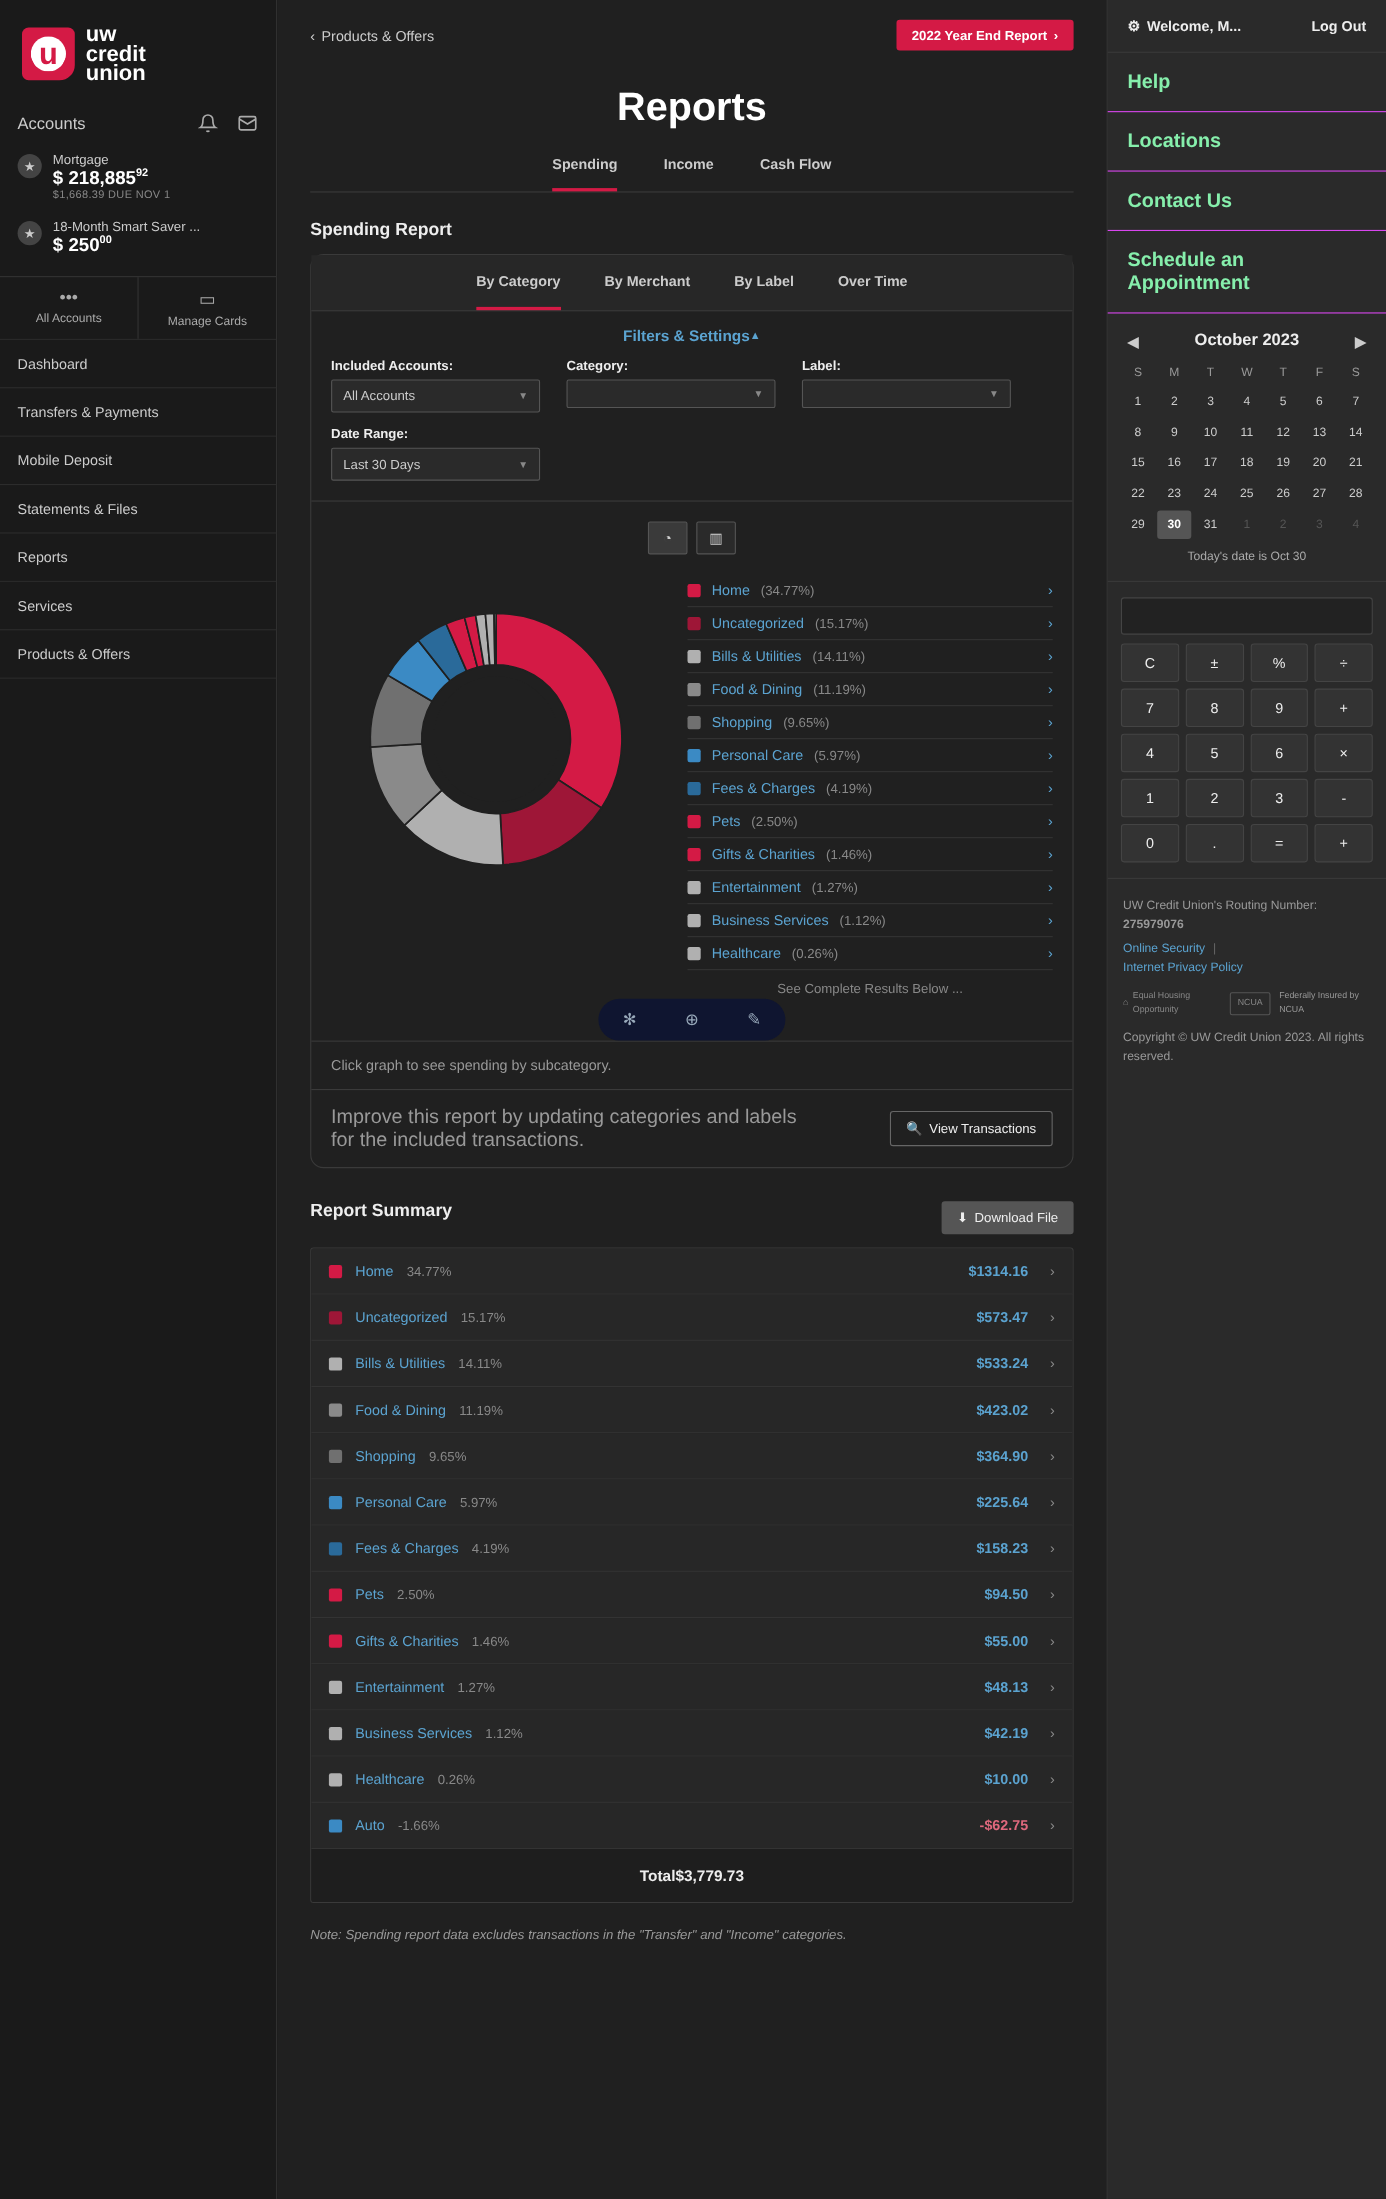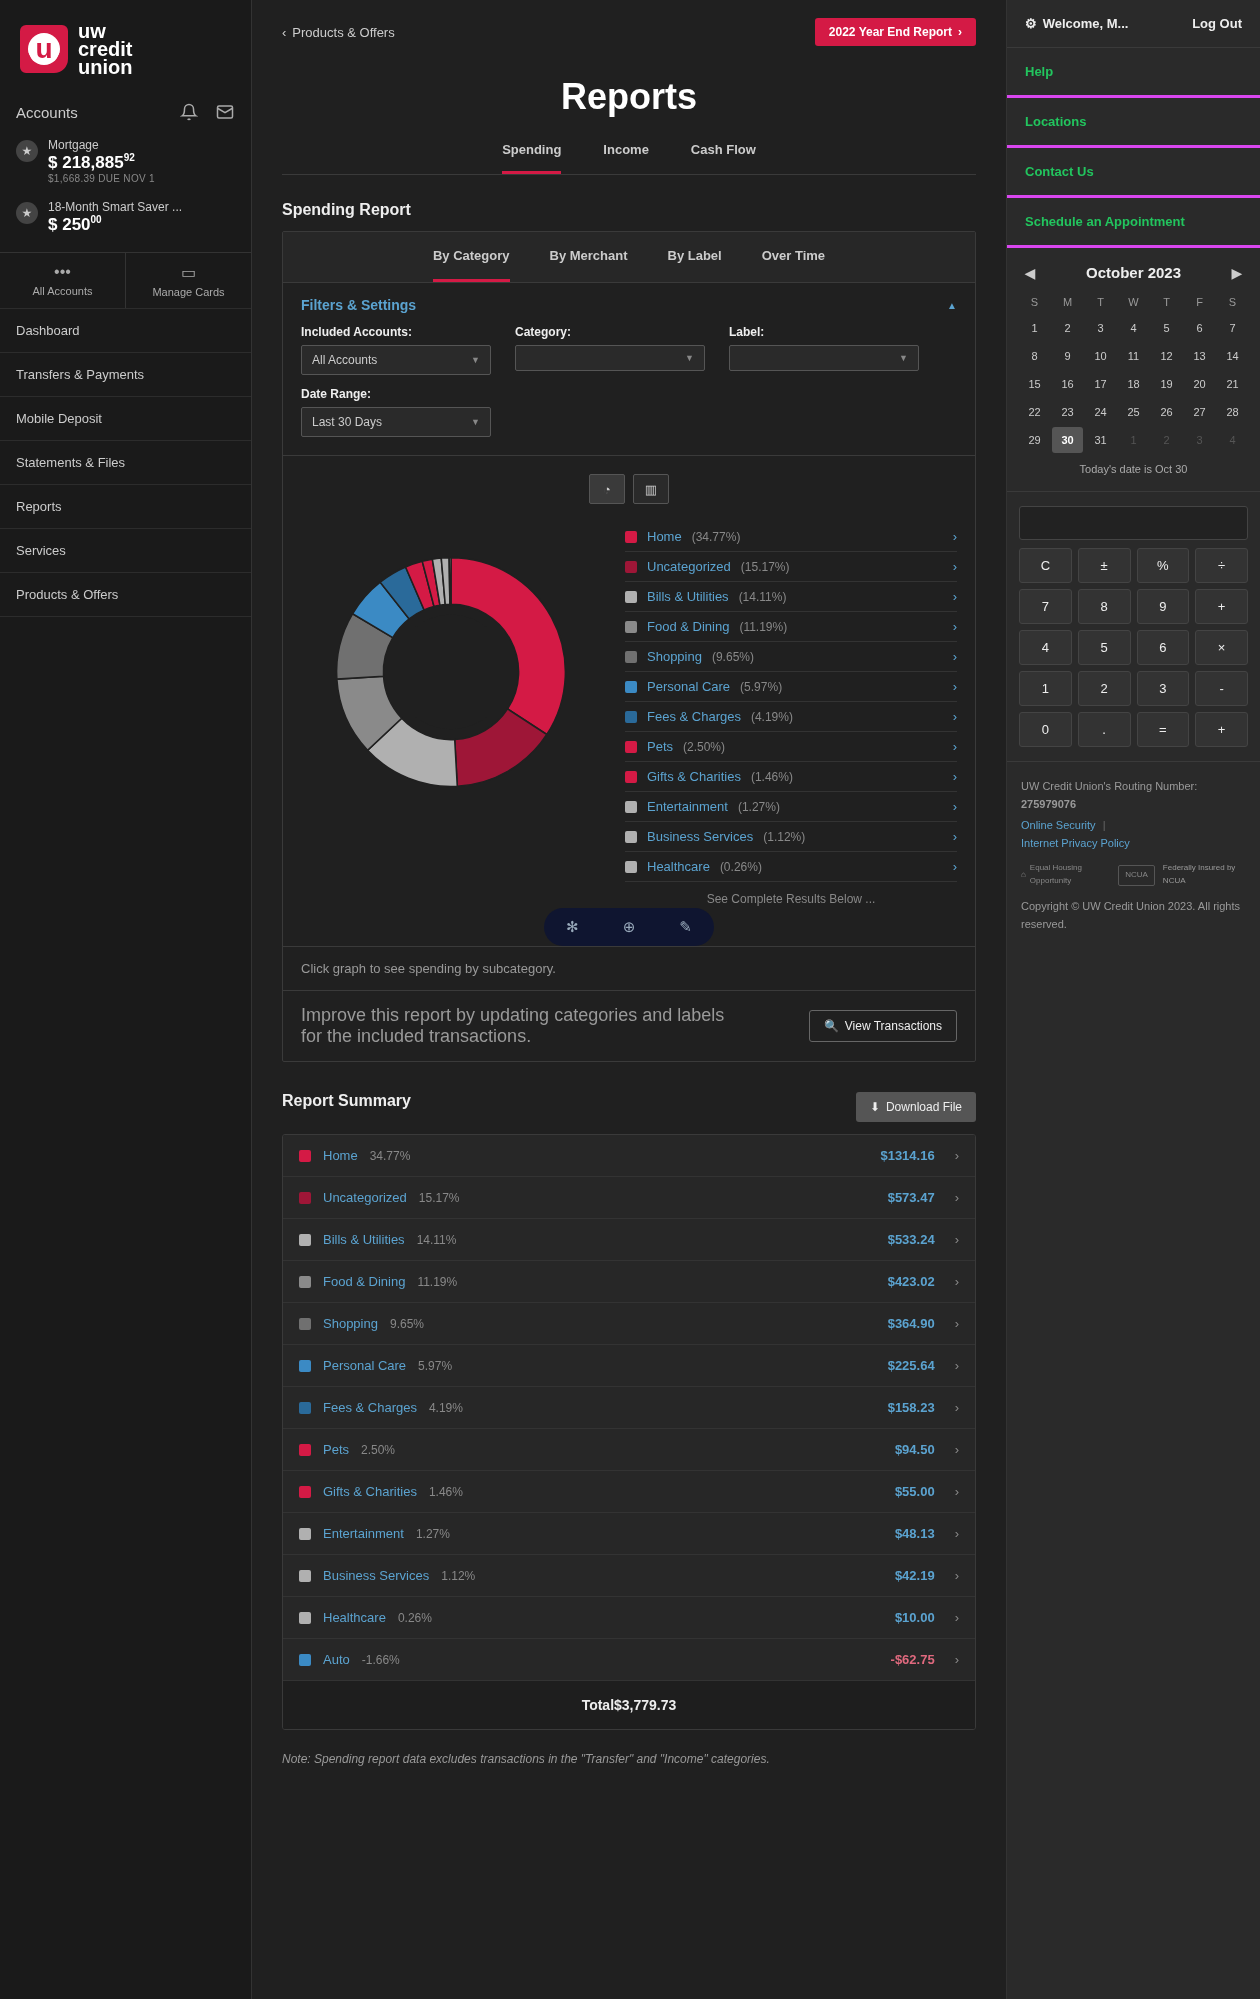--- a/index.html
+++ b/index.html
@@ -44,28 +44,28 @@
 .top-bar { display: flex; align-items: center; justify-content: space-between; padding: 18px 30px 10px 30px; }
 .breadcrumb-link { color: #ccc; font-size: 13px; cursor: pointer; display:flex; align-items:center; gap:6px;}
 .year-end-btn { background: #d41a45; color: #fff; padding: 7px 14px; border-radius: 3px; font-size: 12px; font-weight: 600; cursor: pointer; display: inline-flex; align-items:center; gap:6px;}
 .page-title { text-align: center; font-size: 36px; font-weight: 700; color: #fff; margin: 20px 0 24px 0; }
 .tabs { display: flex; justify-content: center; gap: 42px; border-bottom: 1px solid #3a3a3a; margin: 0 30px; }
 .tab { padding: 0 0 14px 0; font-size: 13px; font-weight: 600; color: #ccc; cursor: pointer; border-bottom: 3px solid transparent; }
 .tab.active { border-bottom-color: #d41a45; }
 
 .section { margin: 26px 30px 0 30px; }
 .section-title { font-size: 16px; font-weight: 700; color: #eee; margin-bottom: 12px; }
-.panel { border: 1px solid #3a3a3a; border-radius: 2px; }
+.panel { border: 1px solid #3a3a3a; border-radius: 12px; }
 
 .subtabs { display: flex; justify-content: center; gap: 40px; border-bottom: 1px solid #3a3a3a; padding: 0; background:#272727;}
 .subtab { padding: 16px 0; font-size: 13px; font-weight: 600; color: #ccc; cursor: pointer; border-bottom: 3px solid transparent; }
 .subtab.active { border-bottom-color: #d41a45; }
 
 .filters { padding: 14px 18px 18px 18px; border-bottom: 1px solid #3a3a3a; }
-.filters-header { display: flex; justify-content: space-between; align-items: center; margin-bottom: 12px; }
+.filters-header { display: flex; justify-content: center; align-items: center; margin-bottom: 12px; }
 .filters-title { color: #5ba3d0; font-weight: 700; font-size: 14px; }
 .collapse-caret { color: #5ba3d0; font-size: 10px; cursor: pointer; }
 .filter-row { display: flex; gap: 24px; flex-wrap: wrap; }
 .filter-group { display: flex; flex-direction: column; gap: 6px; }
 .filter-label { font-size: 12px; font-weight: 700; color: #eee; }
 .select { background: #2a2a2a; border: 1px solid #555; color: #ccc; padding: 7px 10px; border-radius: 2px; font-size: 12px; min-width: 190px; display: flex; justify-content: space-between; align-items: center; cursor: pointer; }
 .select-caret { font-size: 9px; color: #888; }
 
 .chart-area { padding: 18px; }
 .chart-toggle { display: flex; justify-content: center; gap: 8px; margin-bottom: 18px; }
@@ -97,21 +97,21 @@
 .summary-amount { margin-left: auto; color: #5ba3d0; font-size: 13px; font-weight: 600; }
 .summary-amount.neg { color: #e0697e; }
 .summary-chevron { color: #888; font-size: 13px; margin-left: 8px; }
 .summary-total { display: flex; justify-content: center; padding: 16px; font-weight: 700; color: #eee; font-size: 14px; background: #1e1e1e; }
 .footnote { margin: 22px 30px; color: #999; font-style: italic; font-size: 12px; }
 
 
 .right-top { display: flex; justify-content: space-between; align-items: center; padding: 16px 18px; border-bottom: 1px solid #3a3a3a; }
 .welcome { color: #eee; font-weight: 600; font-size: 13px; display:flex; align-items:center; gap:6px; max-width:140px; overflow:hidden; white-space:nowrap; text-overflow:ellipsis;}
 .logout { color: #eee; font-weight: 600; font-size: 13px; cursor: pointer; }
-.right-nav-item { padding: 16px 18px; border-bottom: 3px solid #d946ef; color: #22c55e; font-weight: 600; font-size: 13px; cursor: pointer; }
+.right-nav-item { padding: 16px 18px; border-bottom: 1px solid #d946ef; color: #86efac; font-weight: 600; font-size: 18px; cursor: pointer; }
 .calendar { padding: 16px 12px; border-bottom: 1px solid #3a3a3a; }
 .cal-header { display: flex; align-items: center; justify-content: space-between; padding: 0 4px 10px 4px; }
 .cal-nav { color: #ccc; font-size: 14px; cursor: pointer; width:14px; text-align:center;}
 .cal-title { color: #eee; font-weight: 700; font-size: 15px; }
 .cal-grid { display: grid; grid-template-columns: repeat(7, 1fr); gap: 2px; }
 .cal-dow { text-align: center; color: #999; font-size: 11px; padding: 5px 0; }
 .cal-day { text-align: center; color: #ccc; font-size: 11px; padding: 7px 0; cursor: pointer; border-radius: 3px; }
 .cal-day.muted { color: #555; }
 .cal-day.today { background: #555; color: #fff; font-weight: 700; }
 .cal-today-text { text-align: center; color: #aaa; font-size: 11px; margin-top: 10px; }

